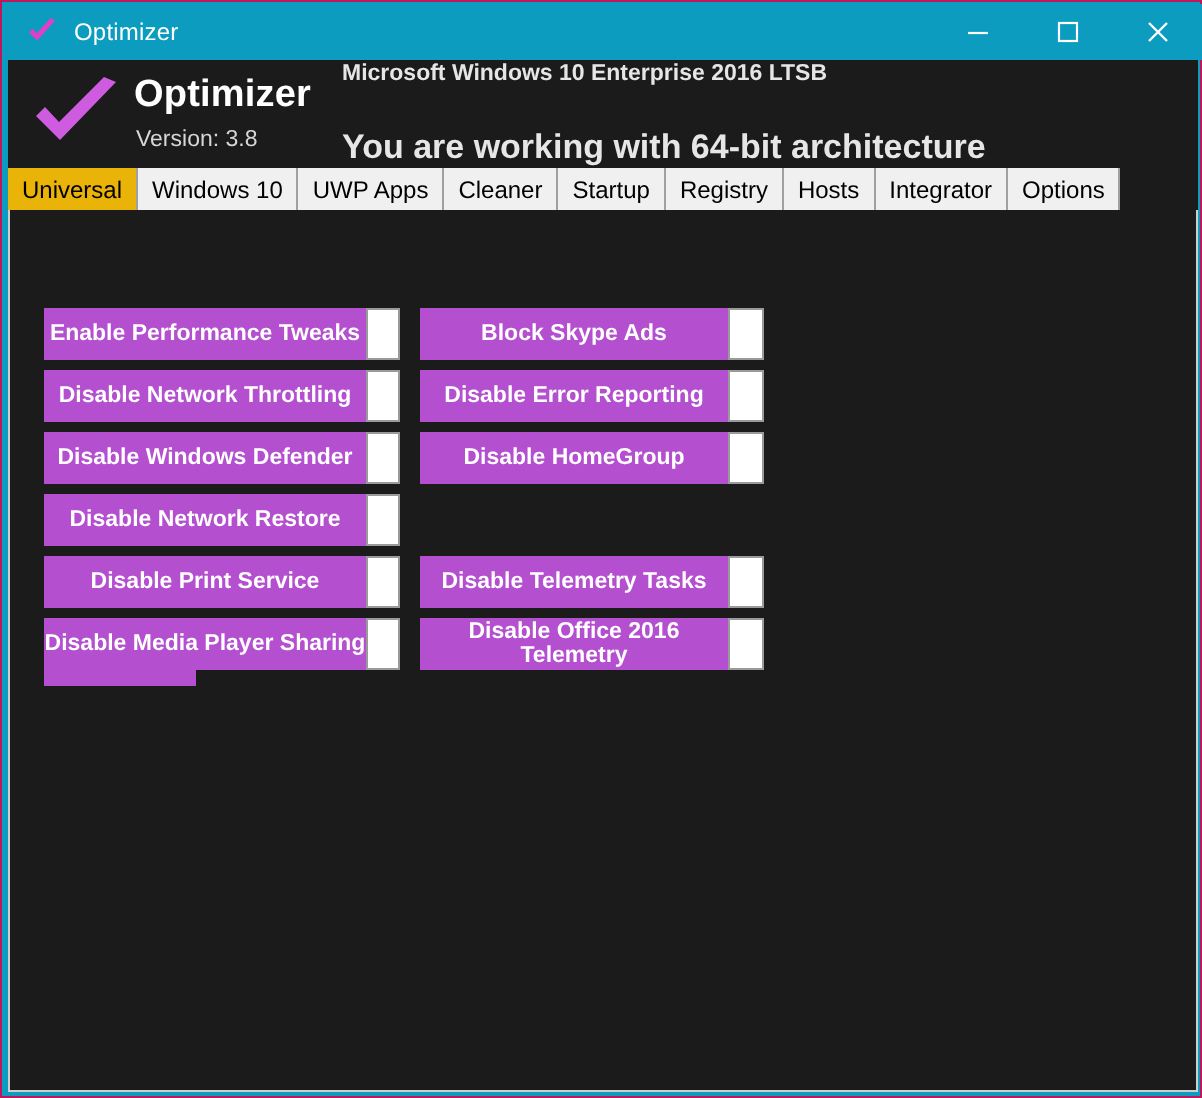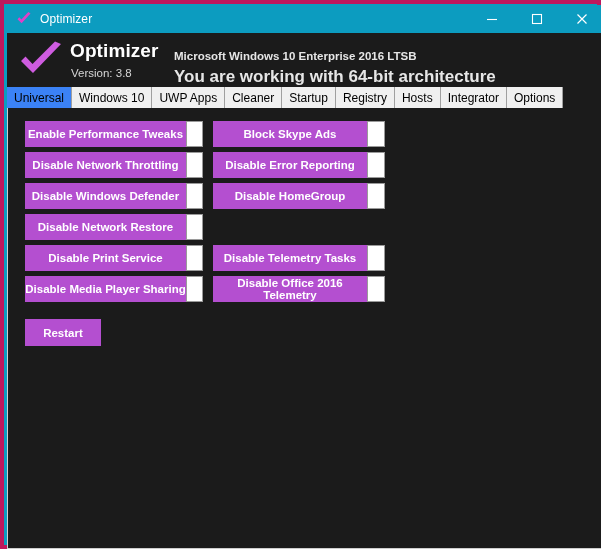--- a/index.html
+++ b/index.html
@@ -16,21 +16,21 @@
   }
 
   
   .window {
     position: absolute;
     left: 0; top: 0;
     width: 601px;
     height: 549px;
     box-sizing: border-box;
     background: #0c9cc0;
-    border: 4px solid #be185d;
+    border: 1px solid #be185d;
     padding-left: 24px;
   }
 
   
   .titlebar {
     position: absolute;
     left: 1px; top: 1px;
     width: 599px;
     height: 28px;
     background: #0c9cc0;
@@ -89,21 +89,21 @@
   }
   .app-version {
     position: absolute;
     left: 64px; top: 34px;
     color: #d6d6d6;
     font-size: 11.5px;
     white-space: nowrap;
   }
   .os-line1 {
     position: absolute;
-    left: 167px; top: 17px;
+    left: 167px; top: 1px;
     color: #e6e6e6;
     font-size: 11.5px;
     font-weight: bold;
     white-space: nowrap;
   }
   .os-line2 {
     position: absolute;
     left: 167px; top: 34px;
     color: #e6e6e6;
     font-size: 17px;
@@ -130,21 +130,21 @@
     justify-content: center;
     padding: 0 7px;
     font-size: 12px;
     color: #000000;
     background: #f0f0f0;
     border-right: 1px solid #a0a0a0;
     white-space: nowrap;
   }
   .tab:first-child { border-left: none; }
   .tab.selected {
-    background: #3b82f6;
+    background: #eab308;
     font-weight: normal;
   }
   .tabstrip-fill {
     flex: 1 1 auto;
     height: 21px;
     background: #1b1b1b;
   }
 
   
   .content {
@@ -162,20 +162,21 @@
     position: absolute;
     left: 0; top: 0;
     width: 593px;
     height: 440px;
   }
 
   
   .row {
     position: absolute;
     height: 34px;
+    margin-top: 36px;
   }
   .opt-btn {
     position: absolute;
     left: 0; top: 0;
     height: 26px;
     background: #b44fd0;
     border: none;
     color: #ffffff;
     font-family: "Liberation Sans", sans-serif;
     font-size: 11.5px;

